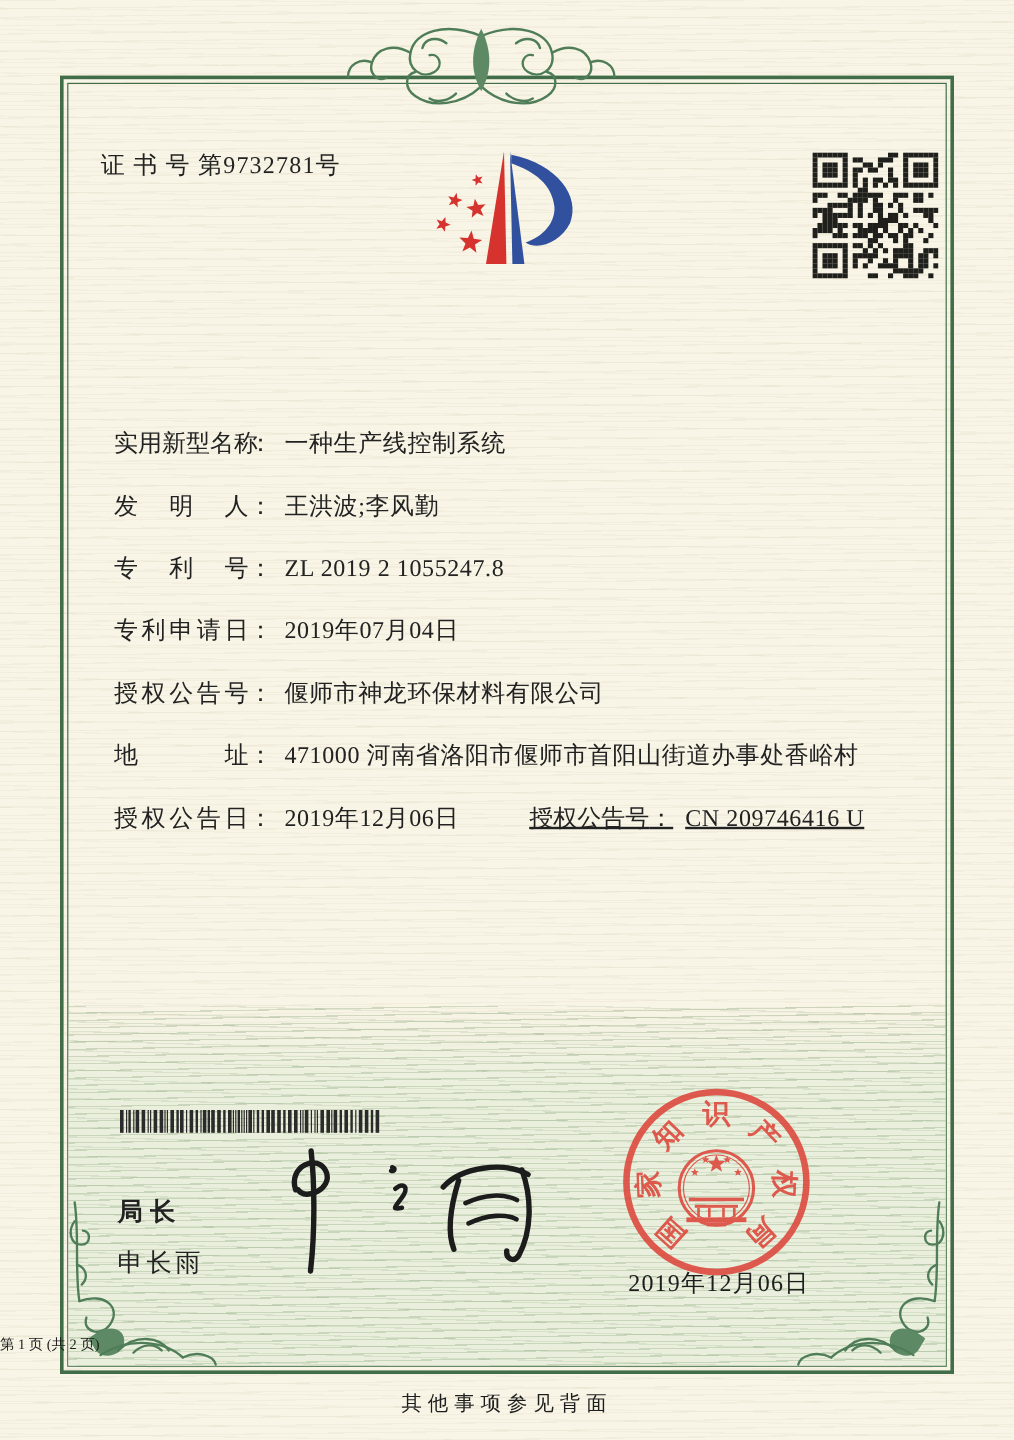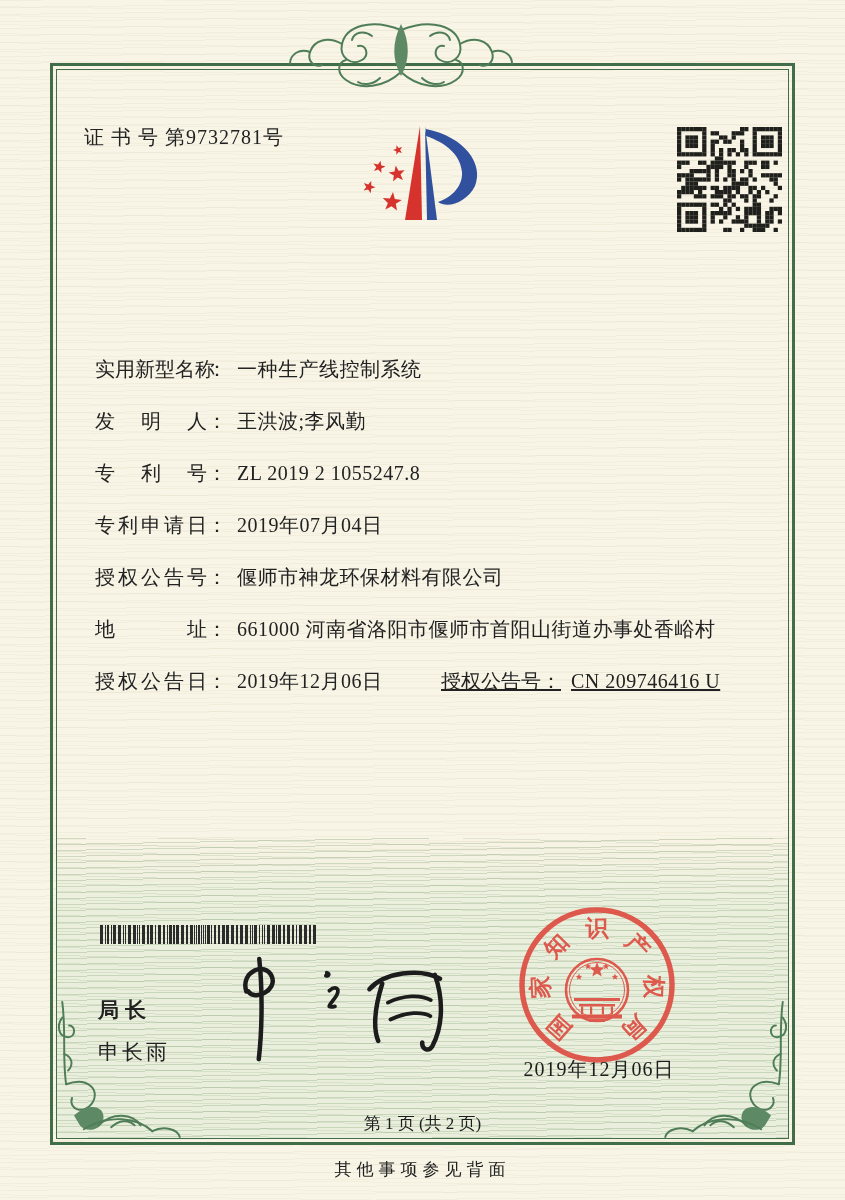--- a/index.html
+++ b/index.html
@@ -27,21 +27,21 @@
   .fcolon{display:inline-block;}
   .fvalue{margin-left:10px;letter-spacing:.5px;}
   .grant2{position:absolute;left:346px;white-space:nowrap;text-decoration:underline;}
   .body-text{left:82px;top:704px;width:684px;font-size:19.5px;line-height:35.5px;text-align:justify;}
   .body-text p{margin:0;text-indent:2.45em;letter-spacing:.4px;}
   .barcode{left:100px;top:925px;width:220px;height:19px;display:flex;align-items:stretch;}
   .barcode span{display:block;height:100%;background:#2b2b2b;}
   .sig-role{left:98px;top:996px;font-size:21px;letter-spacing:6px;font-weight:bold;}
   .sig-name{left:98px;top:1038px;font-size:21px;letter-spacing:3px;text-align:right;}
   .seal-date{left:510px;top:1056px;width:178px;text-align:center;font-size:20px;letter-spacing:1px;color:#1d1d1d;}
-  .page-no{left:0;right:0;top:1112px;text-align:center;font-size:17px;color:#1d1d1d;}
+  .page-no{left:0;right:0;top:1112px;text-align:left;font-size:12px;color:#1d1d1d;}
   .back-note{left:0;right:0;top:1158px;text-align:center;font-size:17px;letter-spacing:5px;color:#1d1d1d;}
   svg{display:block;}
 </style>
 </head>
 <body>
 
 <div class="page">
 
   <div class="frame">
     <div class="frame-in"></div>
@@ -418,21 +418,21 @@
       </g>
   </svg>
 
 
   <div class="abs fields">
     <div class="frow" style="top:0"><span class="flabel">实用新型名称</span><span class="fcolon">：</span><span class="fvalue">一种生产线控制系统</span></div>
     <div class="frow" style="top:52px"><span class="flabel">发明人</span><span class="fcolon">：</span><span class="fvalue">王洪波;李风勤</span></div>
     <div class="frow" style="top:104px"><span class="flabel">专利号</span><span class="fcolon">：</span><span class="fvalue">ZL 2019 2 1055247.8</span></div>
     <div class="frow" style="top:156px"><span class="flabel">专利申请日</span><span class="fcolon">：</span><span class="fvalue">2019年07月04日</span></div>
     <div class="frow" style="top:208px"><span class="flabel">授权公告号</span><span class="fcolon">：</span><span class="fvalue">偃师市神龙环保材料有限公司</span></div>
-    <div class="frow" style="top:260px"><span class="flabel">地址</span><span class="fcolon">：</span><span class="fvalue">661000 河南省洛阳市偃师市首阳山街道办事处香峪村</span></div>
+    <div class="frow" style="top:260px"><span class="flabel">地址</span><span class="fcolon">：</span><span class="fvalue">471000 河南省洛阳市偃师市首阳山街道办事处香峪村</span></div>
     <div class="frow" style="top:312px">
       <span class="flabel">授权公告日</span><span class="fcolon">：</span><span class="fvalue">2019年12月06日</span>
       <span class="grant2"><span>授权公告号</span><span>：</span><span class="fvalue">CN 209746416 U</span></span>
     </div>
   </div>
 
   <div class="abs body-text">
   </div>
 
   <div class="abs barcode" id="barcode">

